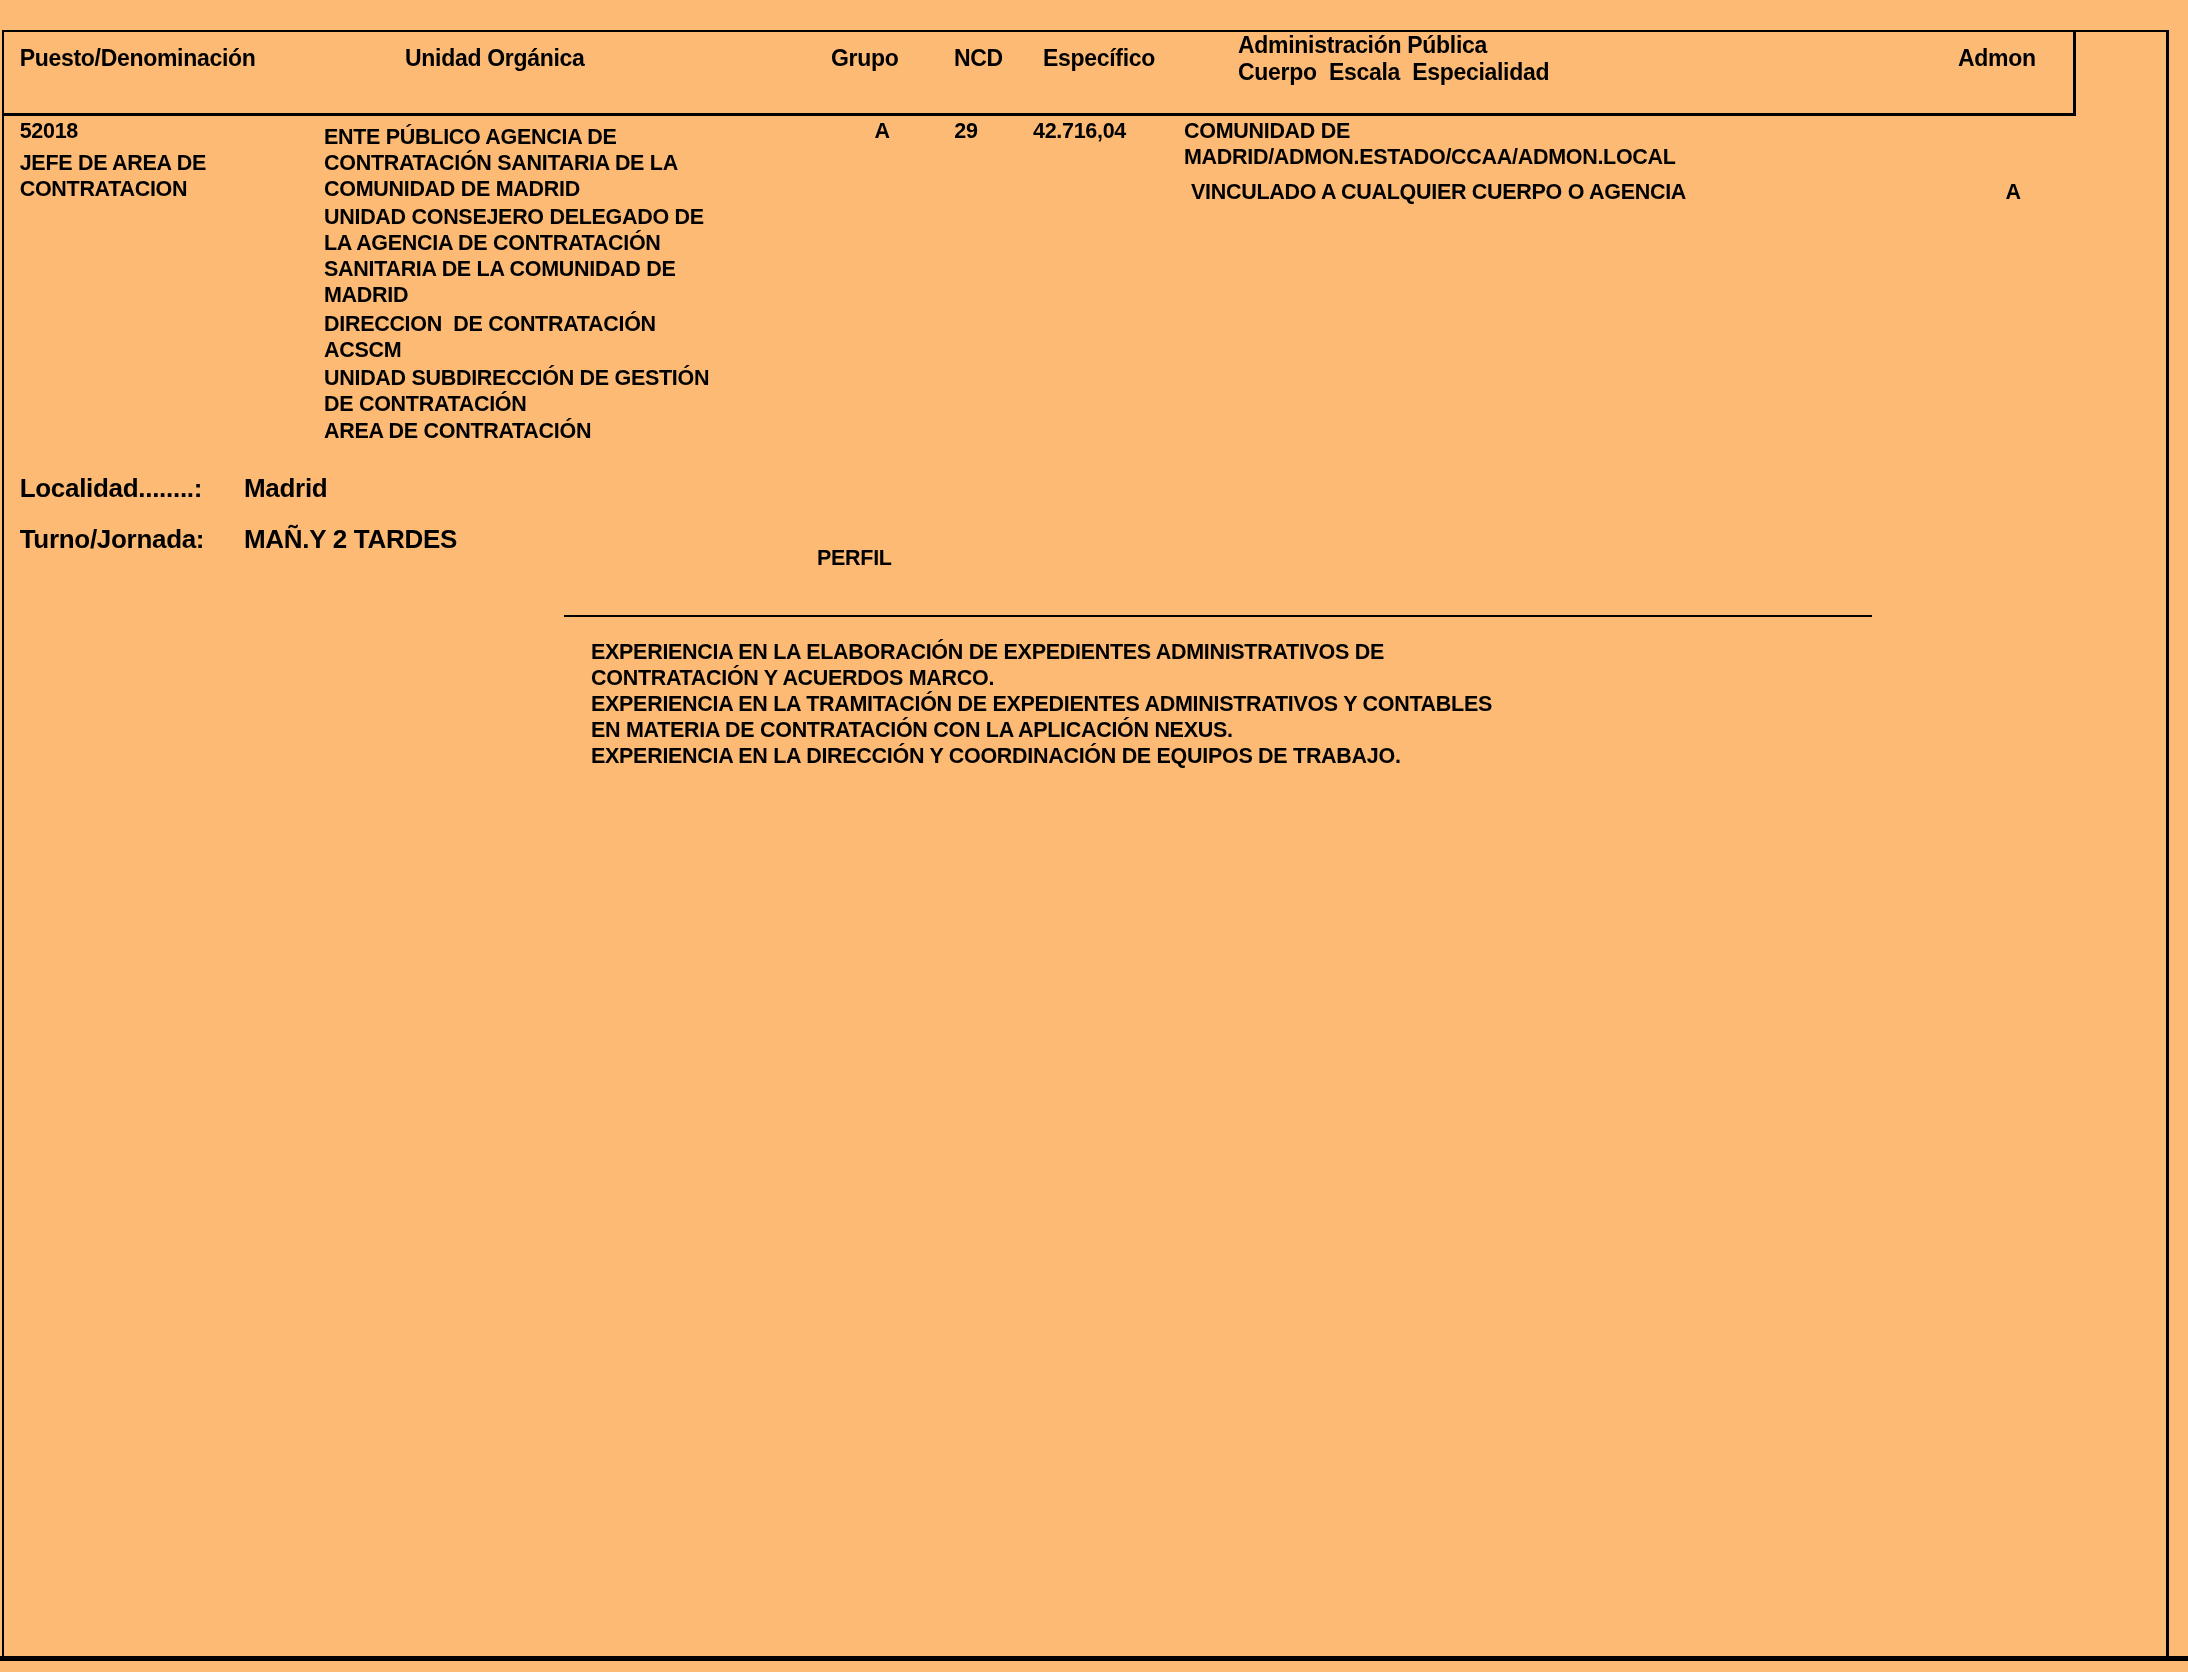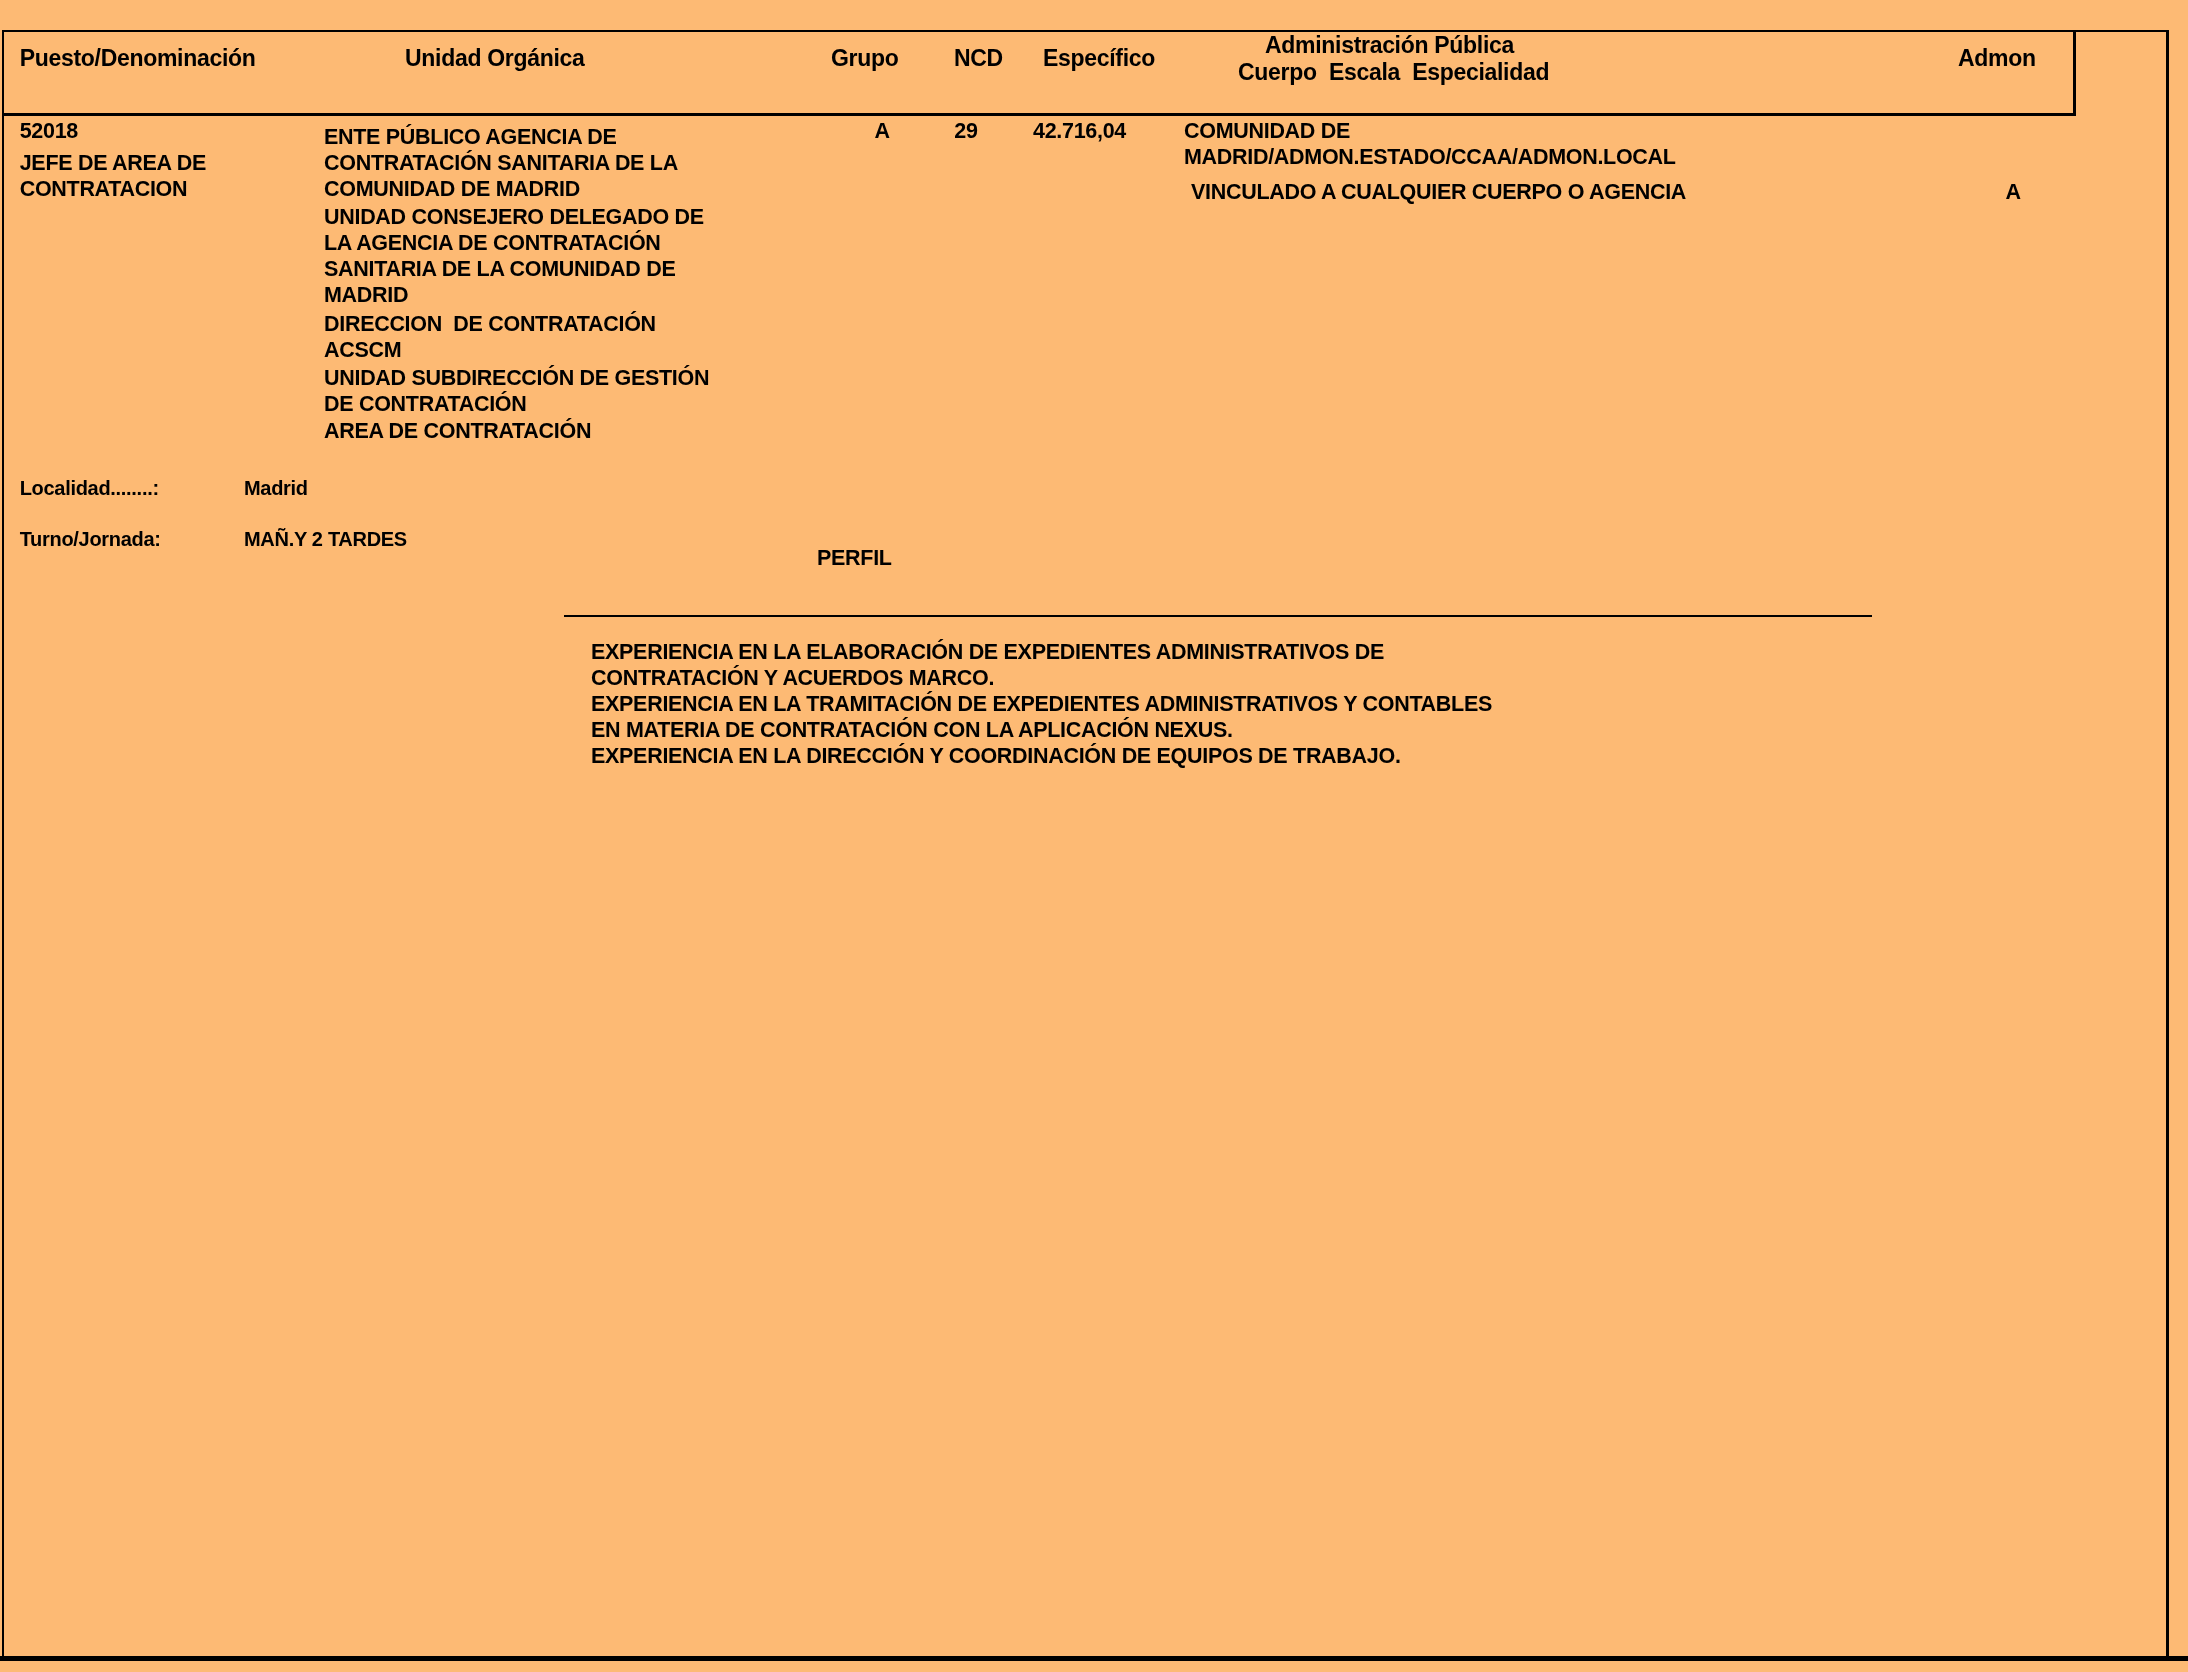--- a/index.html
+++ b/index.html
@@ -10,42 +10,42 @@
     font-family:"Liberation Sans", sans-serif;
     font-weight:bold;
     color:#000000;
     overflow:hidden;
     letter-spacing:-0.3px;
   }
   .abs{position:absolute;white-space:pre-wrap;}
   .line{position:absolute;background:#000000;}
   .fs-header{font-size:23px;line-height:27px;}
   .fs-body{font-size:21.5px;line-height:26px;}
-  .fs-small{font-size:20px;line-height:23px;}
+  .fs-small{font-size:26px;line-height:23px;}
   .center{text-align:center;}
 </style>
 </head>
 <body>
 
 <div id="page">
 
   <div class="line" style="left:1.8px;top:29.6px;width:2167px;height:2.7px;"></div>
   <div class="line" style="left:1.8px;top:29.6px;width:2.7px;height:1631px;"></div>
   <div class="line" style="left:2166px;top:29.6px;width:2.7px;height:1631px;"></div>
   <div class="line" style="left:0px;top:1656px;width:2189px;height:4.5px;"></div>
 
   <div class="line" style="left:1.8px;top:113px;width:2074px;height:2.7px;"></div>
   <div class="line" style="left:2073px;top:29.6px;width:2.7px;height:86px;"></div>
 
   <div class="abs fs-header" style="left:19.7px;top:45px;">Puesto/Denominación</div>
   <div class="abs fs-header" style="left:405px;top:45px;">Unidad Orgánica</div>
   <div class="abs fs-header" style="left:831px;top:45px;">Grupo</div>
   <div class="abs fs-header" style="left:954px;top:45px;">NCD</div>
   <div class="abs fs-header" style="left:1043px;top:45px;">Específico</div>
-  <div class="abs fs-header" style="left:1238px;top:32px;margin-left:27px;">Administración Pública</div>
+  <div class="abs fs-header" style="left:1238px;top:32px;">Administración Pública</div>
   <div class="abs fs-header" style="left:1238px;top:59px;">Cuerpo  Escala  Especialidad</div>
   <div class="abs fs-header" style="left:1958px;top:45px;">Admon</div>
 
   <div class="abs fs-body" style="left:19.7px;top:118px;">52018</div>
   <div class="abs fs-body" style="left:19.7px;top:150px;">JEFE DE AREA DE
 CONTRATACION</div>
 
   <div class="abs fs-body" style="left:324px;top:204px;width:439px;">UNIDAD CONSEJERO DELEGADO DE
 LA AGENCIA DE CONTRATACIÓN
 SANITARIA DE LA COMUNIDAD DE

